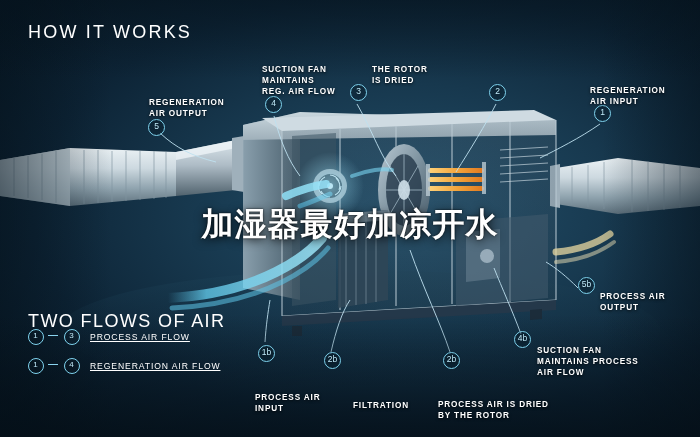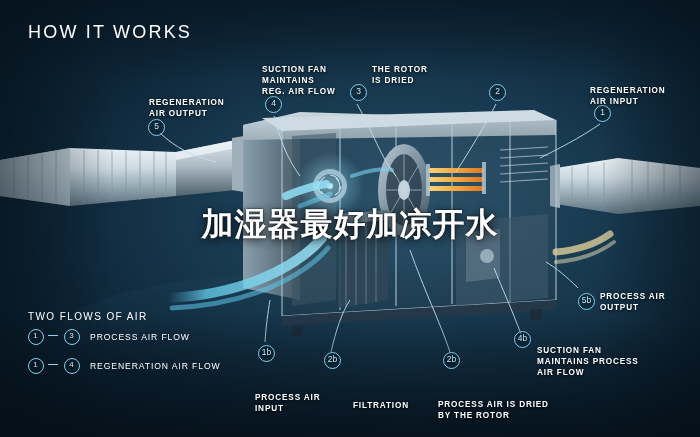--- a/index.html
+++ b/index.html
@@ -35,24 +35,24 @@
     text-shadow:0 1px 3px rgba(0,0,0,.8);
     margin-top:12px;
   }
   .badge{
     position:absolute;width:15px;height:15px;border-radius:50%;
     border:1px solid #7fd3ee;color:#bfe9f8;background:rgba(8,30,45,.45);
     font-size:8.5px;line-height:13px;text-align:center;
     text-shadow:0 0 4px rgba(0,0,0,.6);
   }
   .legend-title{
-    position:absolute;left:28px;top:311px;color:#fff;font-size:10px;letter-spacing:1.4px;
+    position:absolute;left:28px;top:311px;color:#fff;font-size:18px;letter-spacing:1.4px;
   }
   .legend-row{position:absolute;color:#fff;font-size:8.6px;letter-spacing:.9px;}
-  .legend-row .txt{position:absolute;left:62px;top:3px;white-space:nowrap;}
+  .legend-row .txt{position:absolute;left:62px;top:3px;white-space:nowrap;text-decoration:underline;}
   .lcirc{
     position:absolute;width:14px;height:14px;border-radius:50%;
     border:1px solid #7fd3ee;color:#bfe9f8;font-size:8px;line-height:12px;text-align:center;
   }
   .ldash{position:absolute;left:20px;top:6px;width:10px;height:1px;background:#8ad4ef;}
 
   
   .overlay-cn{
     position:absolute;left:0;right:0;top:203px;text-align:center;
     color:#ffffff;font-size:32px;letter-spacing:1px;font-weight:700;
@@ -294,21 +294,21 @@
   </div>
 
   <div class="badge" style="left:489px;top:84px;">2</div>
 
   <div class="badge" style="left:594px;top:105px;">1</div>
   <div class="lbl" style="left:590px;top:73px;">
     <span>REGENERATION</span><br>
     <span>AIR INPUT</span>
   </div>
 
-  <div class="badge" style="left:578px;top:277px;margin-top:16px;">5b</div>
+  <div class="badge" style="left:578px;top:277px;">5b</div>
   <div class="lbl" style="left:600px;top:279px;">
     <span>PROCESS AIR</span><br>
     <span>OUTPUT</span>
   </div>
 
   <div class="badge" style="left:514px;top:331px;">4b</div>
   <div class="lbl" style="left:537px;top:333px;">
     <span>SUCTION FAN</span><br>
     <span>MAINTAINS PROCESS</span><br>
     <span>AIR FLOW</span>

